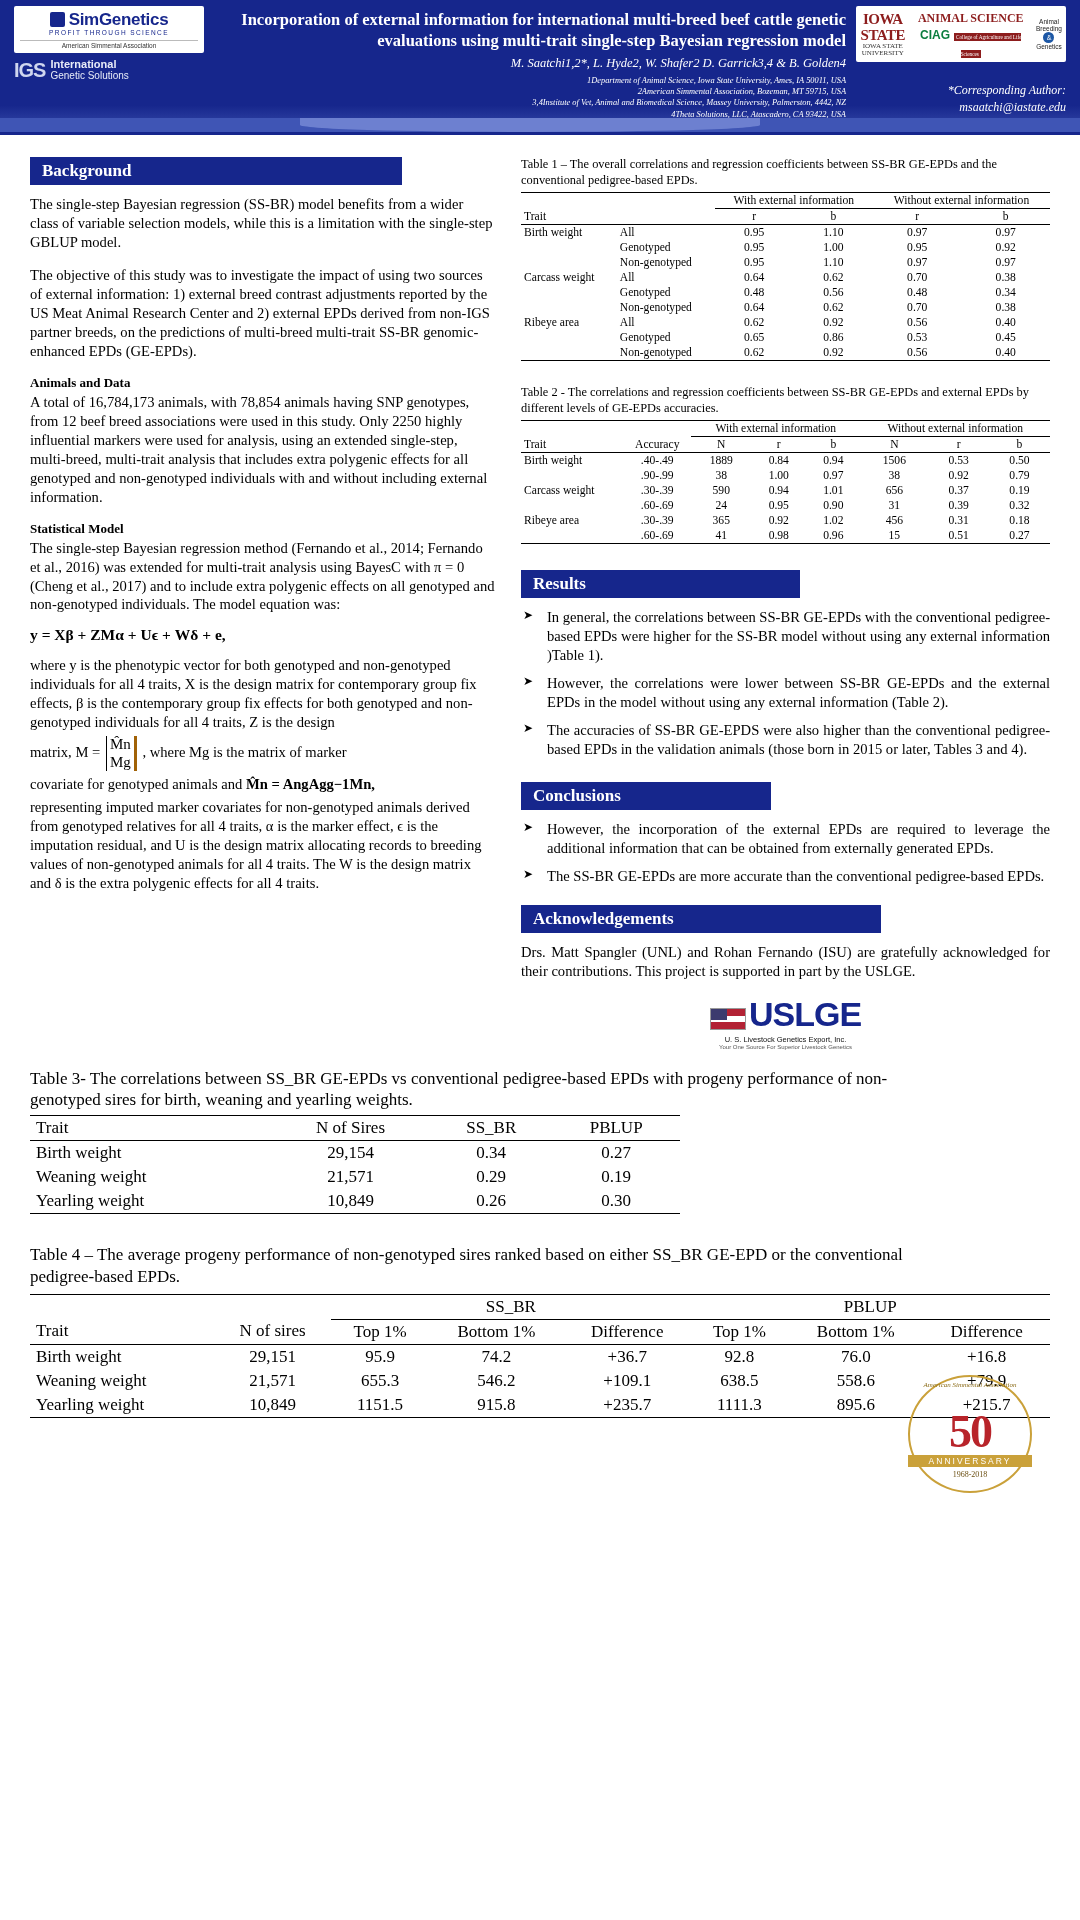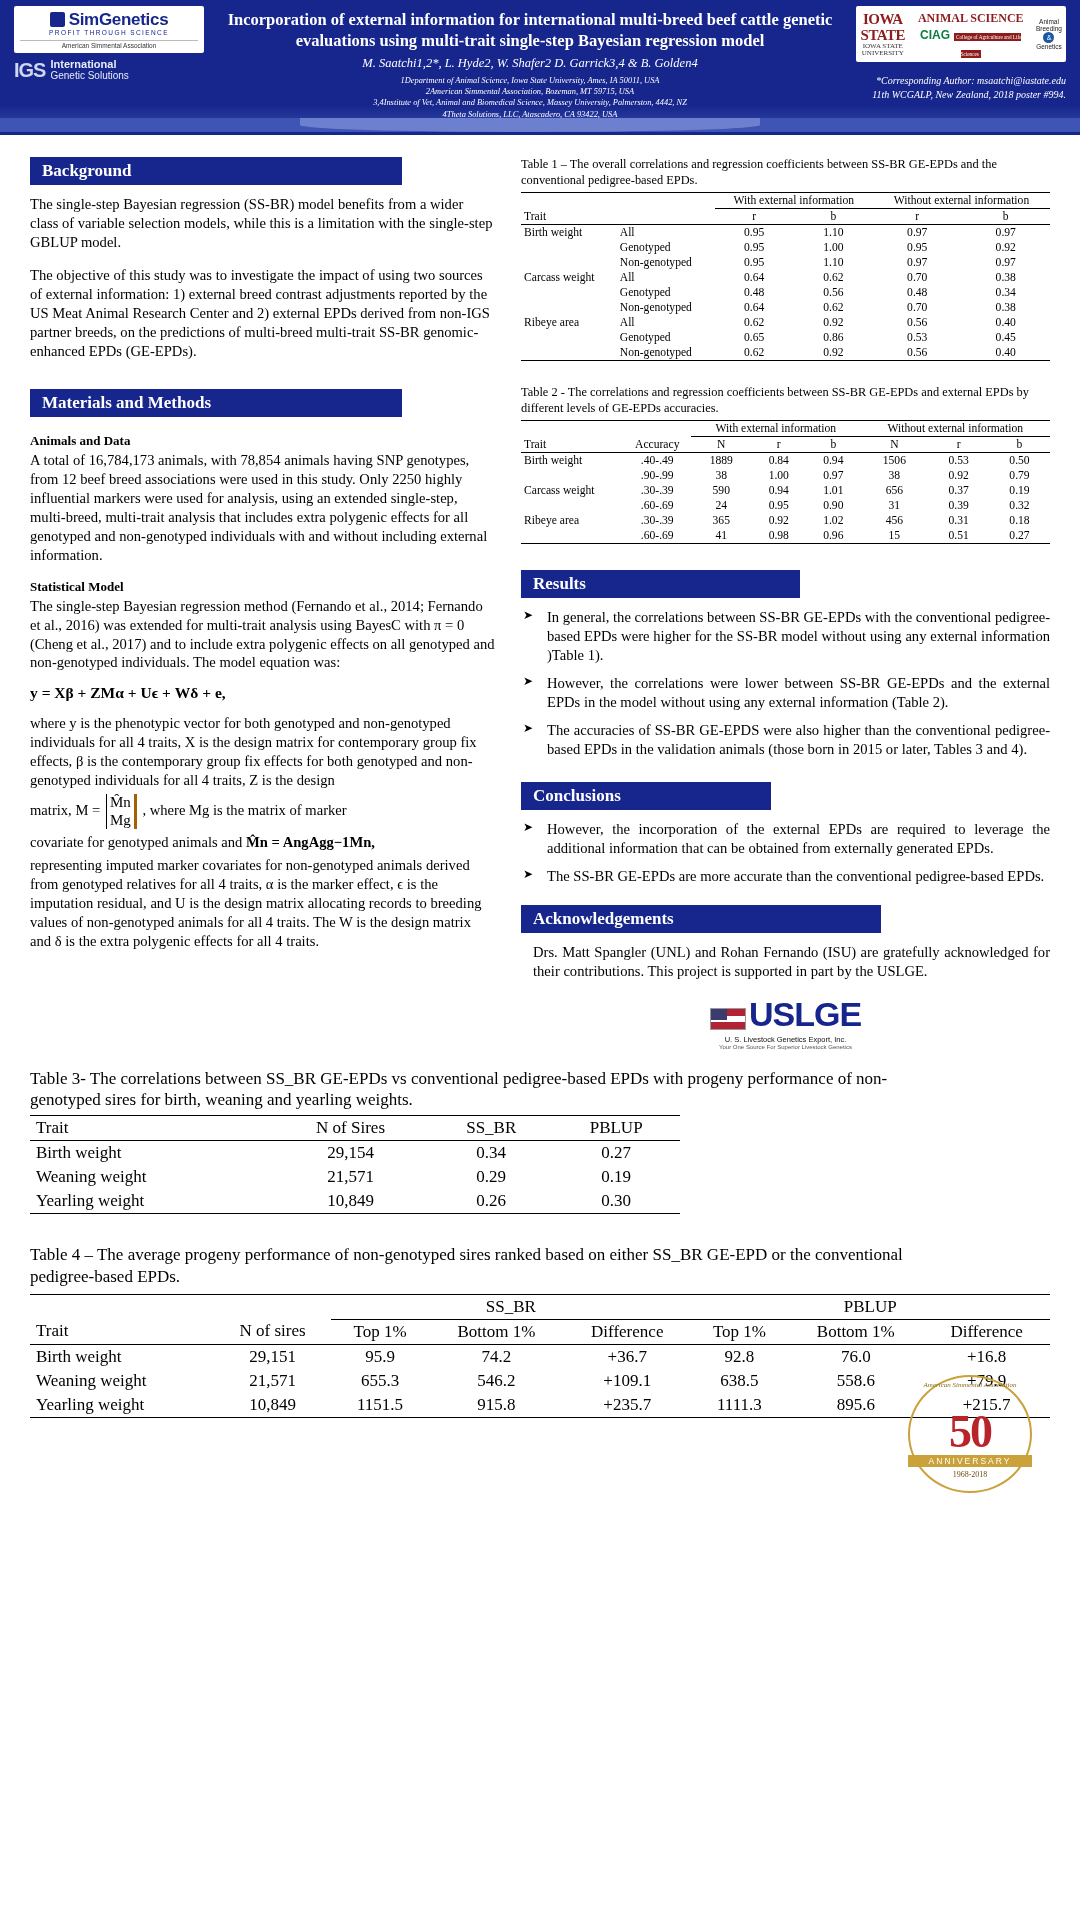--- a/index.html
+++ b/index.html
@@ -33,37 +33,37 @@
     display:inline-block;
   }
   .logo-sim .sg-name { font-family:"Liberation Sans",sans-serif; font-weight:bold; font-size:17px; color:#16268c; letter-spacing:-0.3px; }
   .logo-sim .sg-tag { font-family:"Liberation Sans",sans-serif; font-size:6.5px; color:#16268c; letter-spacing:1.4px; margin-top:2px;}
   .logo-sim .sg-assoc { font-family:"Liberation Sans",sans-serif; font-size:6.5px; color:#333; margin-top:3px; border-top:1px solid #bbb; padding-top:2px;}
   .logo-igs { margin-top:6px; display:flex; align-items:center; }
   .logo-igs .igs-mark { font-family:"Liberation Sans",sans-serif; font-weight:bold; font-size:20px; color:#cfd6ef; letter-spacing:-1px;}
   .logo-igs .igs-text { margin-left:5px; font-family:"Liberation Sans",sans-serif; font-size:10px; color:#e8ecf8; line-height:1.05;}
   .logo-igs .igs-text b { display:block; font-size:11px; }
 
-  .hdr-mid { flex:1; text-align:center; padding:4px 10px 0 10px; }
+  .hdr-mid { flex:1; text-align:right; padding:4px 10px 0 10px; }
   .hdr-title { font-family:"Liberation Serif",serif; font-weight:bold; font-size:16.5px; line-height:1.25; }
   .hdr-authors { font-size:12.5px; margin-top:5px; font-style:italic; }
   .hdr-affil { font-size:8.4px; line-height:1.32; margin-top:4px; font-style:italic; }
 
   .hdr-right { width:210px; flex:0 0 210px; text-align:right; }
   .logo-row { background:#fff; border-radius:2px; display:flex; align-items:center; padding:3px 4px; gap:4px; justify-content:flex-end;}
   .logo-isu { font-family:"Liberation Serif",serif; text-align:center; line-height:1; }
   .logo-isu .isu-i { font-weight:bold; font-size:15px; color:#8d1d1d; letter-spacing:-0.5px;}
   .logo-isu .isu-s { font-size:7px; color:#333; display:block;}
   .logo-as { text-align:center; line-height:1.05; }
   .logo-as .as-a { font-family:"Liberation Serif",serif; font-size:12px; color:#8d1d1d; font-weight:bold;}
   .logo-as .as-c { font-family:Liberation Sans, sans-serif; font-size:12px; color:#0b7d3e; font-weight:bold;}
   .logo-as .as-sub { font-size:5.2px; color:#fff; background:#8d1d1d; padding:1px 2px; }
   .logo-ab { text-align:center; line-height:1.1; font-family:"Liberation Sans",sans-serif; font-size:6.5px; color:#222;}
   .logo-ab .ab-circle { display:inline-block; width:11px;height:11px;border-radius:50%;background:#1c57a5;color:#fff;font-size:7px;line-height:11px;}
-  .hdr-corr { font-size:10px; font-style:italic; margin-top:12px; line-height:1.4; color:#fff; }
+  .hdr-corr { font-size:12px; font-style:italic; margin-top:20px; line-height:1.4; color:#fff; }
 
   .hdr-band {
     position:absolute; left:0; bottom:0; width:1080px; height:17px;
     background:#3f55b5;
     border-bottom:3px solid #16268c;
   }
   .hdr-band:after{
     content:""; position:absolute; left:300px; top:0; width:460px; height:14px;
     background:#6d80d0; border-radius:0 0 50% 50%;
   }
@@ -80,21 +80,21 @@
     padding:4px 12px; margin-bottom:10px;
     display:inline-block;
   }
   .secbar.w1 { width:372px; }
   .secbar.w2 { width:372px; }
   .secbar.w3 { width:279px; }
   .secbar.w4 { width:250px; }
   .secbar.w5 { width:360px; }
 
   p.body { font-size:14.6px; line-height:1.30; margin:0 0 14px 0; text-align:left; }
-  p.body.just { text-align:justify;margin-left:12px; }
+  p.body.just { text-align:justify; }
   .subhead { font-family:"Liberation Serif",serif; font-weight:bold; font-size:13px; margin:6px 0 2px 0; }
   .eq { font-size:15.5px; font-weight:bold; margin:12px 0 12px 0; }
   .mathfrac { display:inline-block; vertical-align:middle; font-size:15px; line-height:1.15; border-left:1px solid #000; border-right:3px solid #a16207; padding:0 3px; margin:0 2px;}
 
   
   .tcap { font-size:12.4px; line-height:1.25; margin:0 0 4px 0; }
   table.tbl { border-collapse:collapse; width:100%; font-size:11.6px; }
   table.tbl td, table.tbl th { padding:1px 3px; text-align:center; font-weight:normal; }
   .tl { text-align:left !important; }
   .bt { border-top:1.3px solid #000; }
@@ -199,21 +199,20 @@
 </div>
 
 <div class="page">
   <div class="cols">
 
     <div class="col-left">
       <div class="secbar w1">Background</div>
       <p class="body">The single-step Bayesian regression (SS-BR) model benefits from a wider class of variable selection models, while this is a limitation with the single-step GBLUP model.</p>
       <p class="body">The objective of this study was to investigate the impact of using two sources of external information: 1) external breed contrast adjustments reported by the US Meat Animal Research Center and 2) external EPDs derived from non-IGS partner breeds, on the predictions of multi-breed multi-trait SS-BR genomic-enhanced EPDs (GE-EPDs).</p>
 
-      <div class="secbar w2" style="margin-top:14px;">Materials and Methods</div>
       <div class="subhead">Animals and Data</div>
       <p class="body">A total of 16,784,173 animals, with 78,854 animals having SNP genotypes, from 12 beef breed associations were used in this study. Only 2250 highly influential markers were used for analysis, using an extended single-step, multi-breed, multi-trait analysis that includes extra polygenic effects for all genotyped and non-genotyped individuals with and without including external information.</p>
 
       <div class="subhead">Statistical Model</div>
       <p class="body" style="margin-bottom:6px;">The single-step Bayesian regression method (Fernando et al., 2014; Fernando et al., 2016) was extended for multi-trait analysis using BayesC with π = 0 (Cheng et al., 2017) and to include extra polygenic effects on all genotyped and non-genotyped individuals. The model equation was:</p>
       <div class="eq">y =  Xβ + ZMα + Uϵ + Wδ + e,</div>
       <p class="body" style="margin-bottom:4px;">where y is the phenotypic vector for both genotyped and non-genotyped individuals for all 4 traits, X is the design matrix for contemporary group fix effects, β is the contemporary group fix effects for both genotyped and non-genotyped individuals for all 4 traits, Z is the design</p>
       <p class="body" style="margin-bottom:4px;">
         <span>matrix, M =</span>
         <span class="mathfrac">

